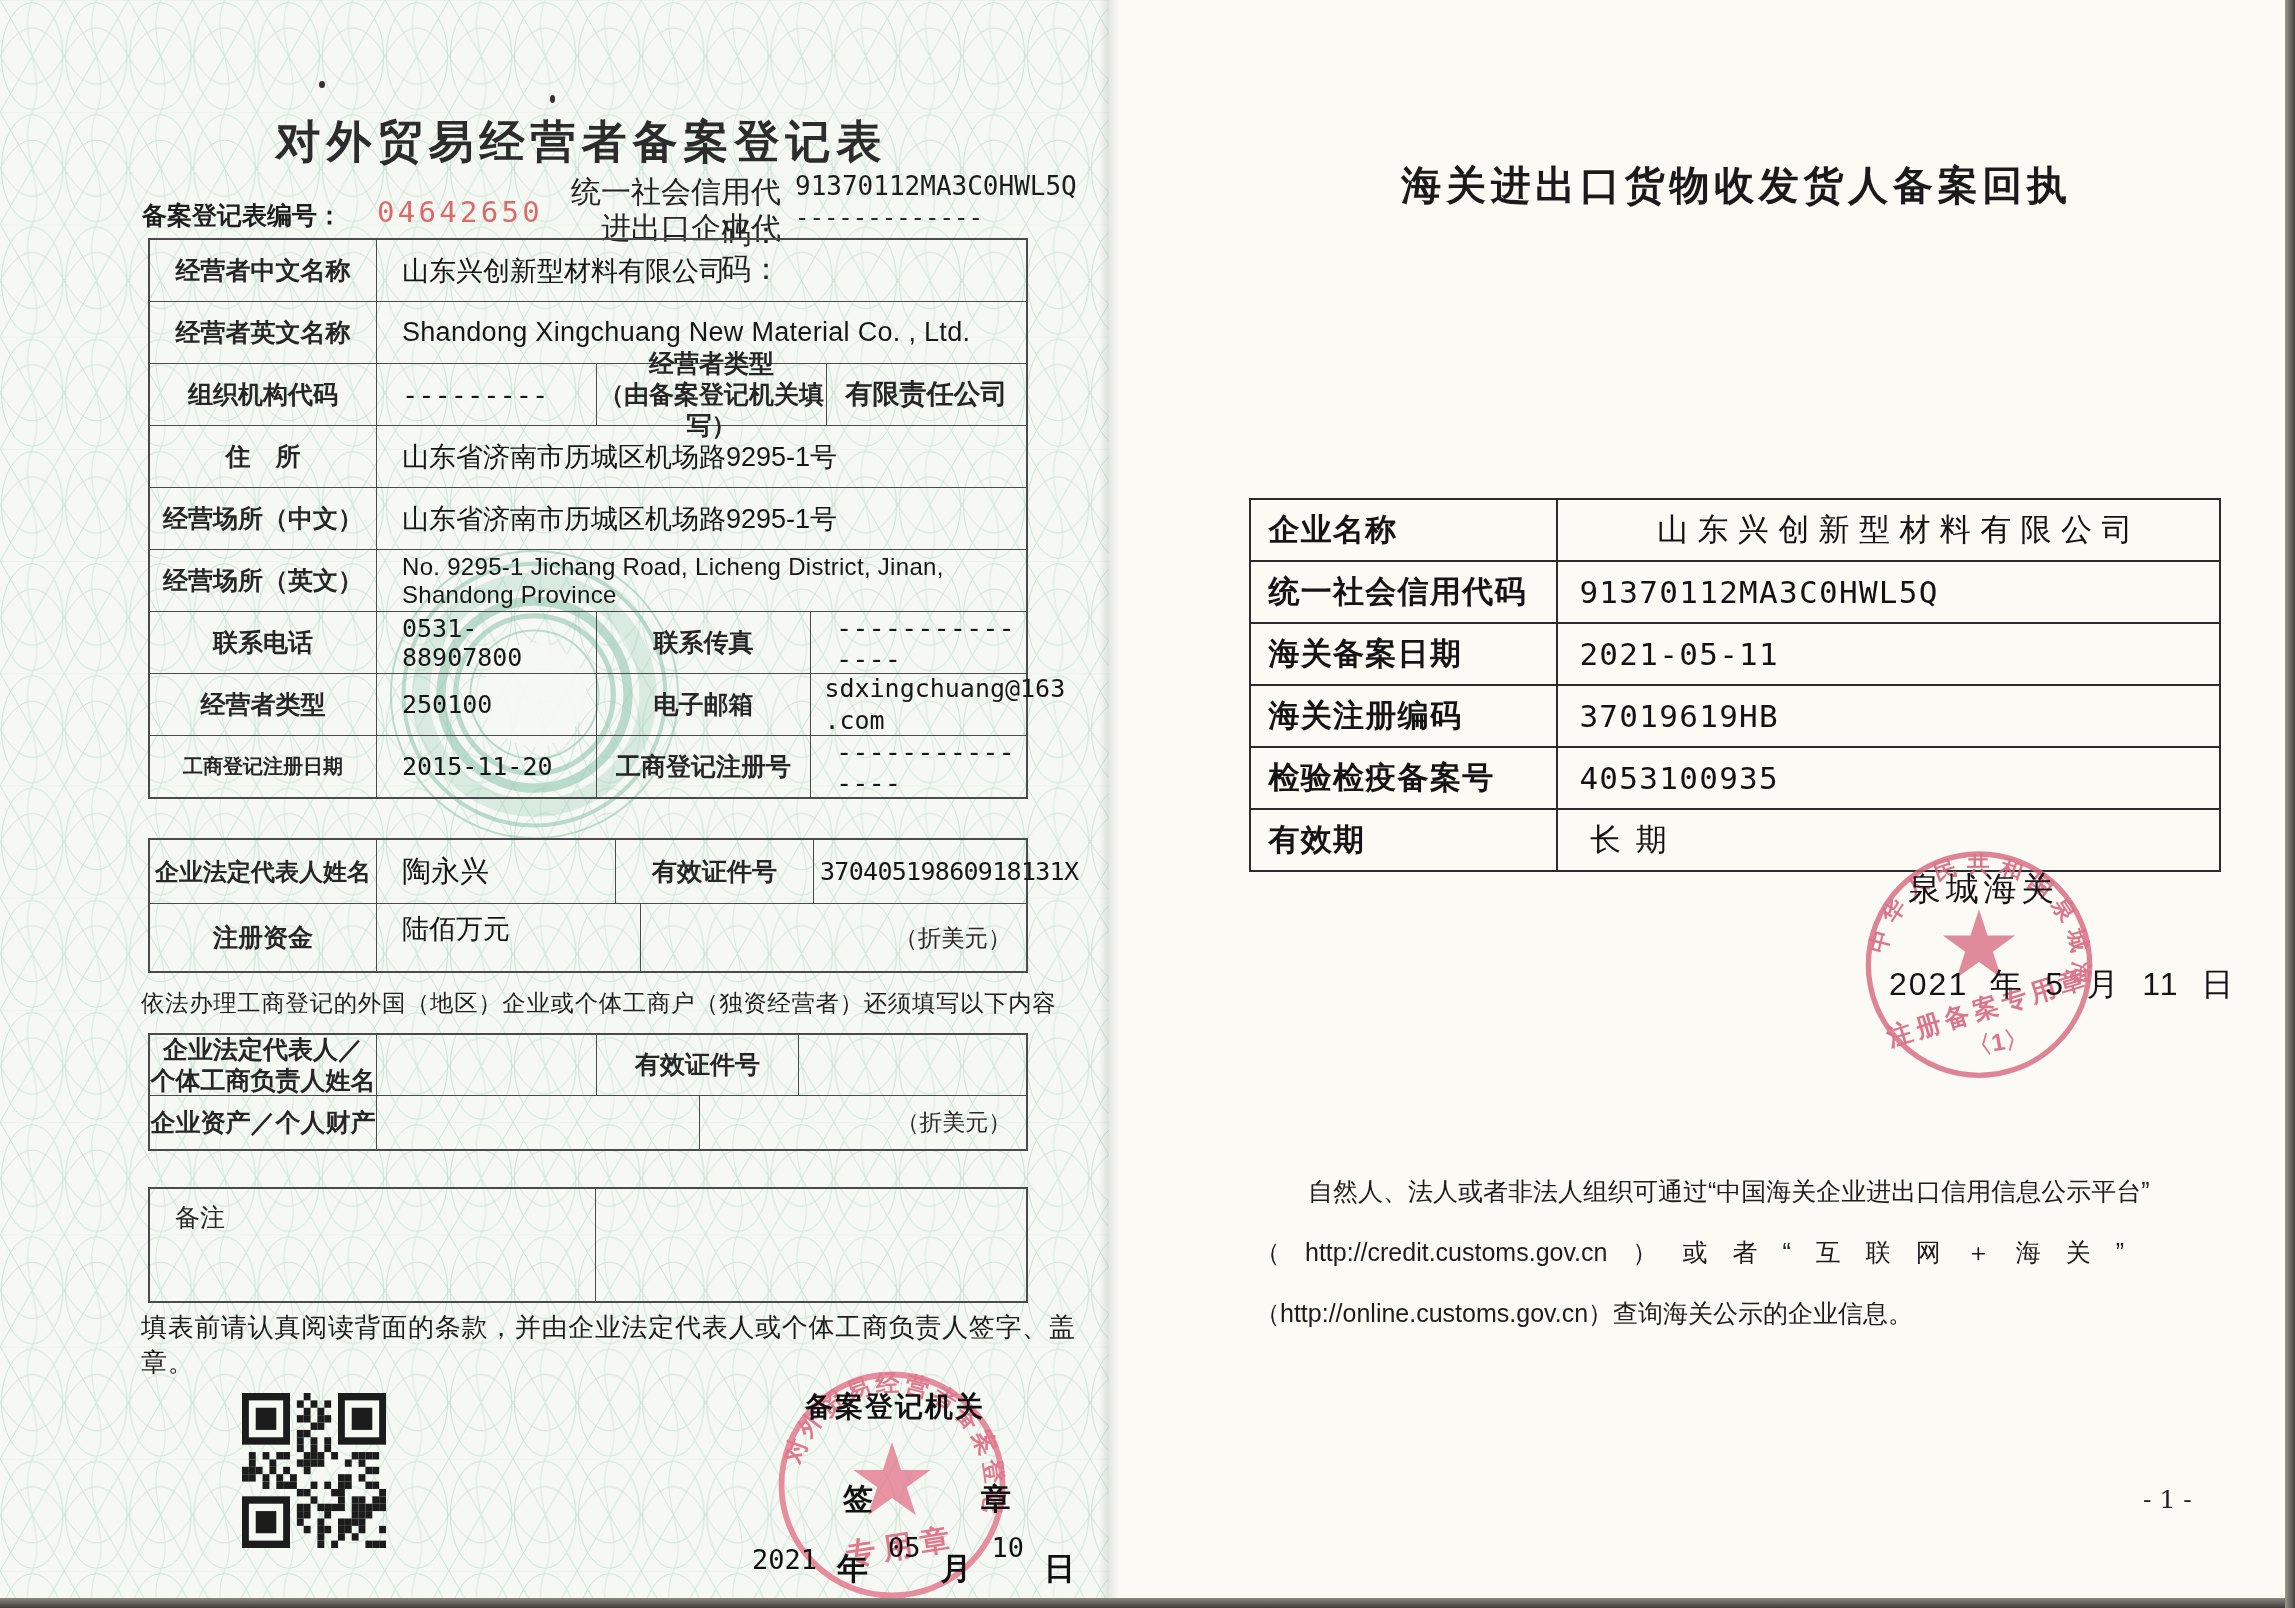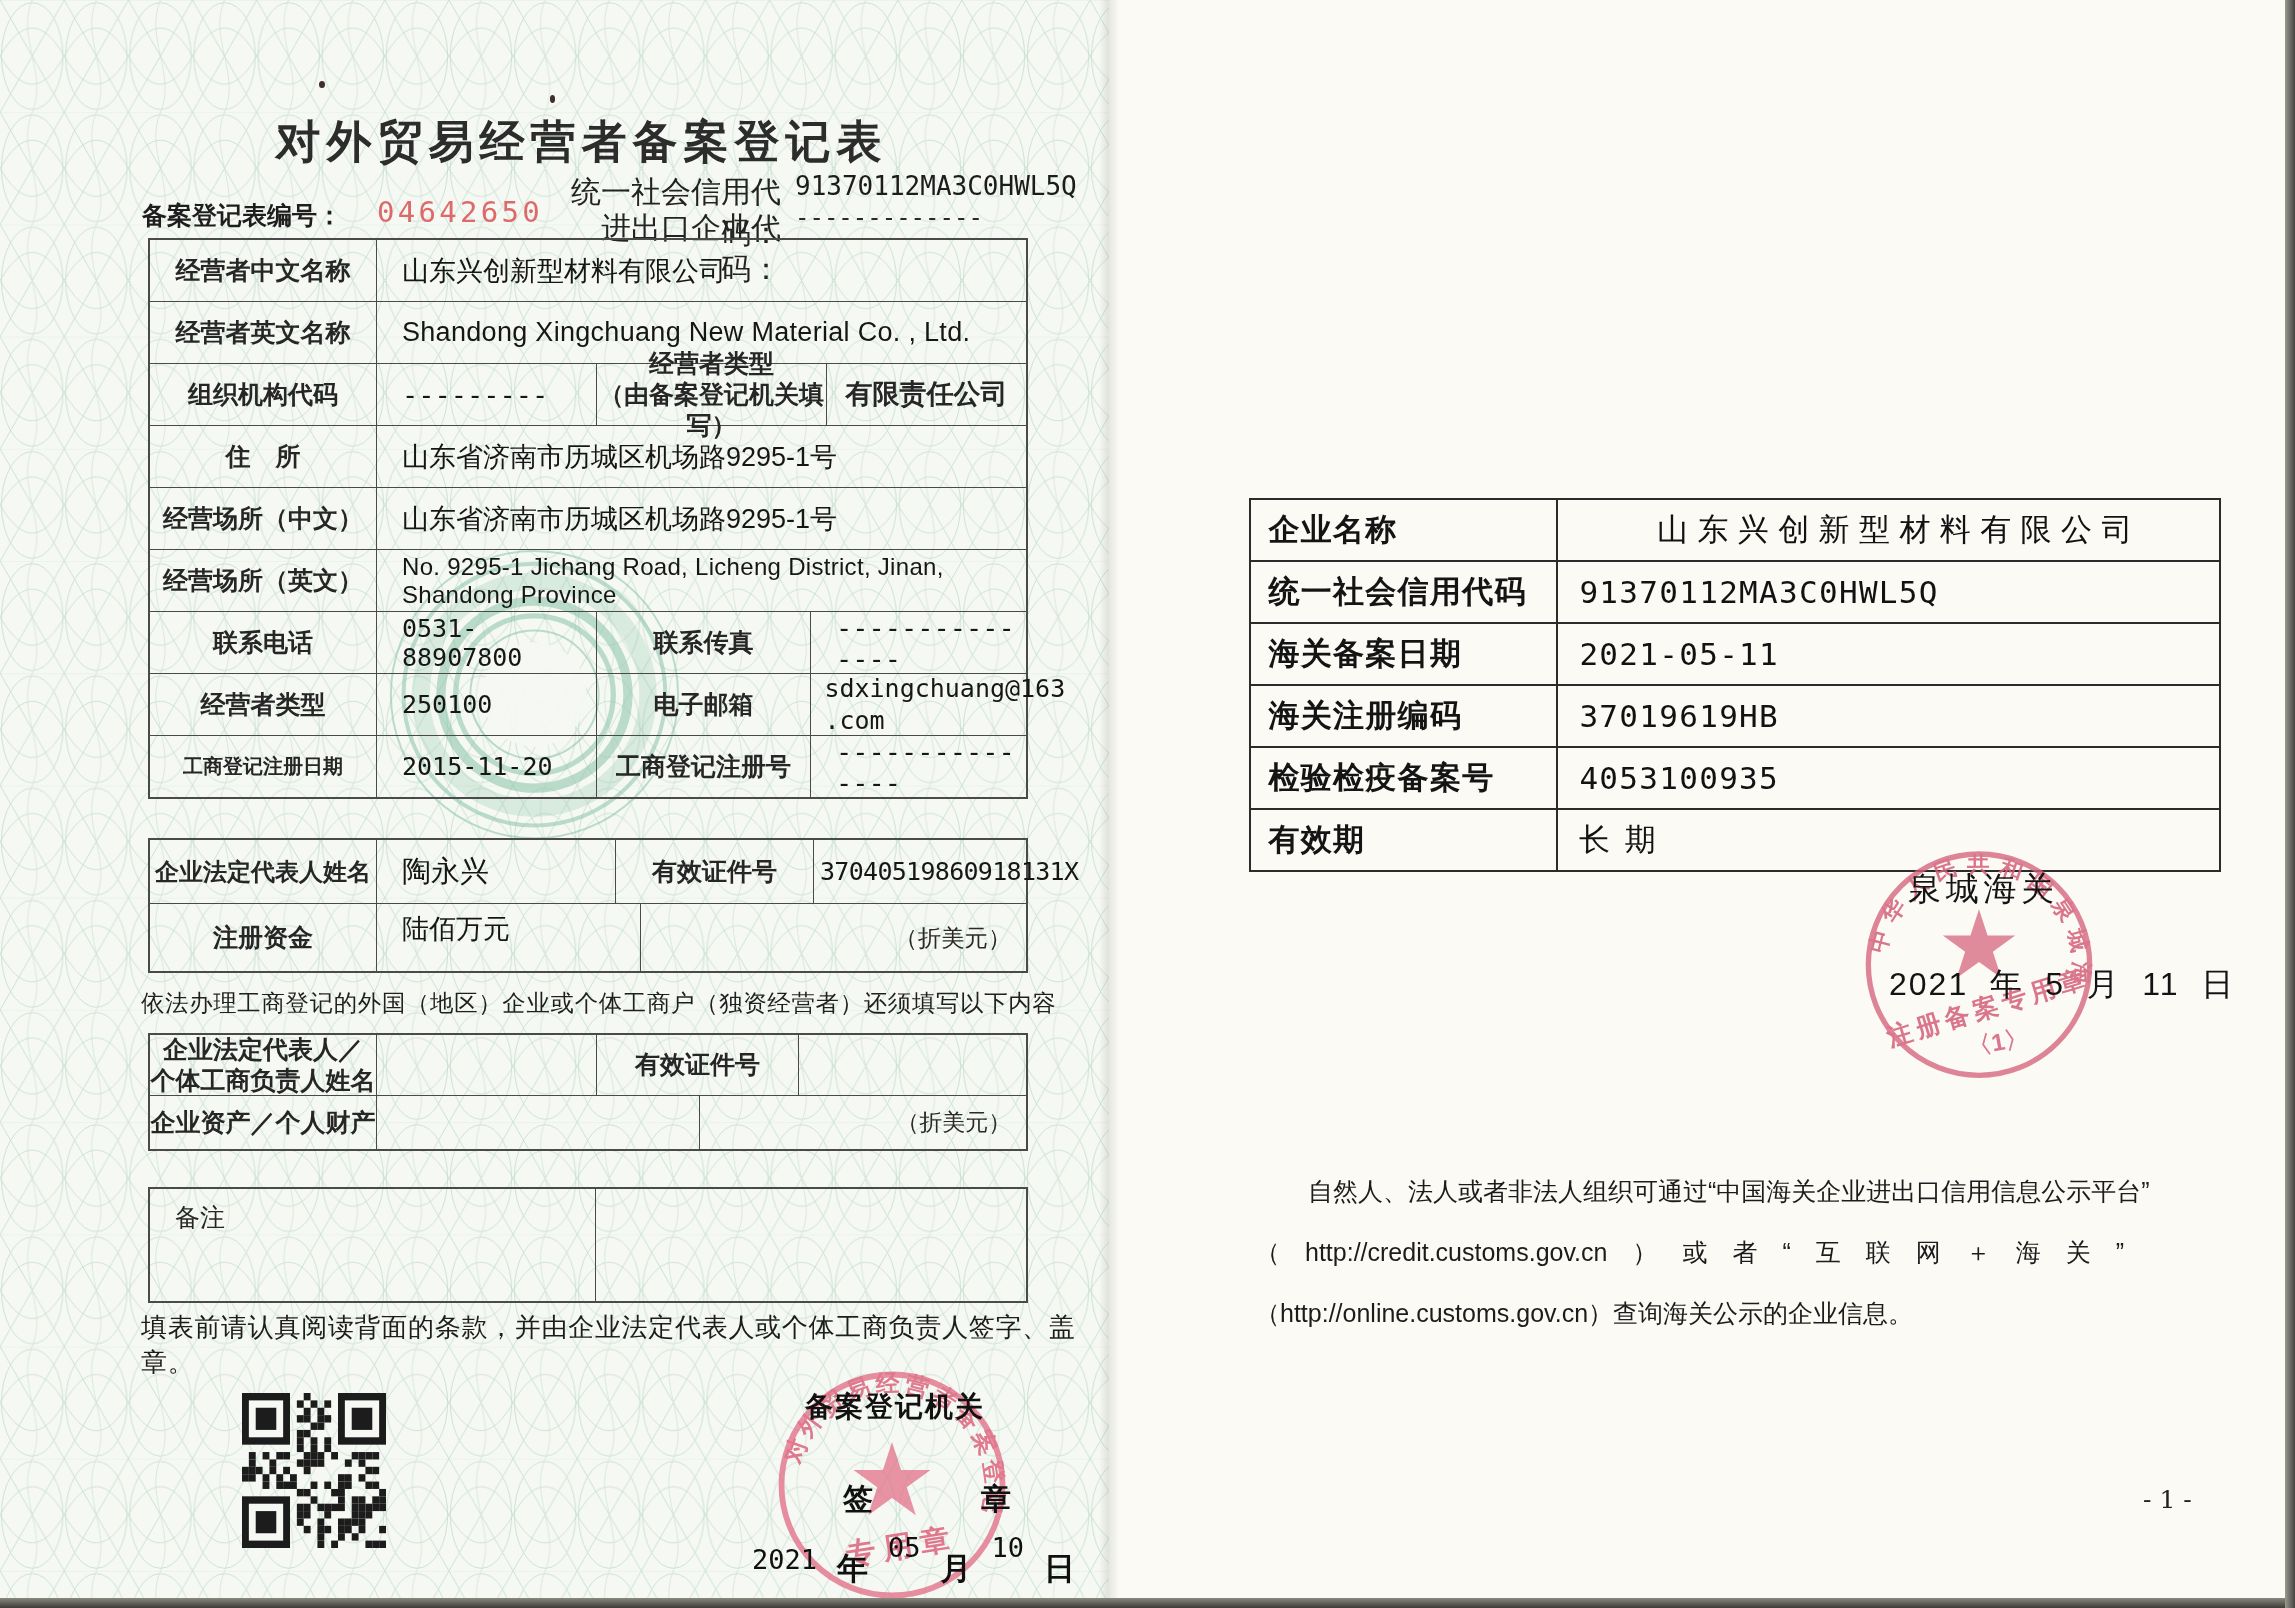--- a/index.html
+++ b/index.html
@@ -75,21 +75,21 @@
   #r-title{left:160px;top:158px;width:935px;text-align:center;
     font-size:40px;font-weight:bold;letter-spacing:4.7px;color:#1a1a1a;}
   #r-table{left:140px;top:498px;width:968px;border:2.7px solid #2b2b2b;}
   #r-table .frow{height:60px;border-top:2px solid #2b2b2b;}
   #r-table .frow:first-child{border-top:none;}
   #r-table .lab{width:305px;flex:none;justify-content:flex-start;padding-left:17.4px;
      font-size:31px;font-weight:600;color:#141414;border-left:none;letter-spacing:1.3px;}
   #r-table .val{flex:1;border-left:2px solid #2b2b2b;padding-left:21.4px;font-size:31px;color:#121212;}
   #r-table .val.spread{padding-left:99px;letter-spacing:9.4px;}
   #r-table .val.mono{font-size:31px;letter-spacing:1.3px;}
-  #r-table .val.term{letter-spacing:14.7px;padding-left:21px;}
+  #r-table .val.term{letter-spacing:14.7px;padding-left:32px;}
   #r-seal-name{left:799px;top:867px;font-size:33px;font-weight:500;letter-spacing:4.7px;color:#151515;}
   #r-seal-date{left:780px;top:963px;font-size:32px;color:#131313;word-spacing:10.7px;letter-spacing:2px;}
   #r-para{left:146px;top:1161px;width:968px;font-size:25px;color:#1c1c1c;line-height:61px;}
   #r-para .indent{text-indent:53px;}
   #r-pageno{left:1034px;top:1485px;font-size:25px;font-family:"DejaVu Serif","Liberation Serif",serif;color:#222;}
   svg text{font-family:"Liberation Sans","DejaVu Sans",sans-serif;}
 </style>
 </head>
 <body>
 
@@ -374,20 +374,21 @@
     <span class="unit">年</span>
     <span class="num lift">05</span>
     <span class="unit">月</span>
     <span class="num lift">10</span>
     <span class="unit">日</span>
   </div>
 </div>
 
 <div id="right-page" class="abs">
 
+  <div id="r-title" class="abs">海关进出口货物收发货人备案回执</div>
 
   <div id="r-table" class="abs ftable">
     <div class="frow">
       <div class="fcell lab">企业名称</div>
       <div class="fcell val spread">山东兴创新型材料有限公司</div>
     </div>
     <div class="frow">
       <div class="fcell lab">统一社会信用代码</div>
       <div class="fcell val mono">91370112MA3C0HWL5Q</div>
     </div>

